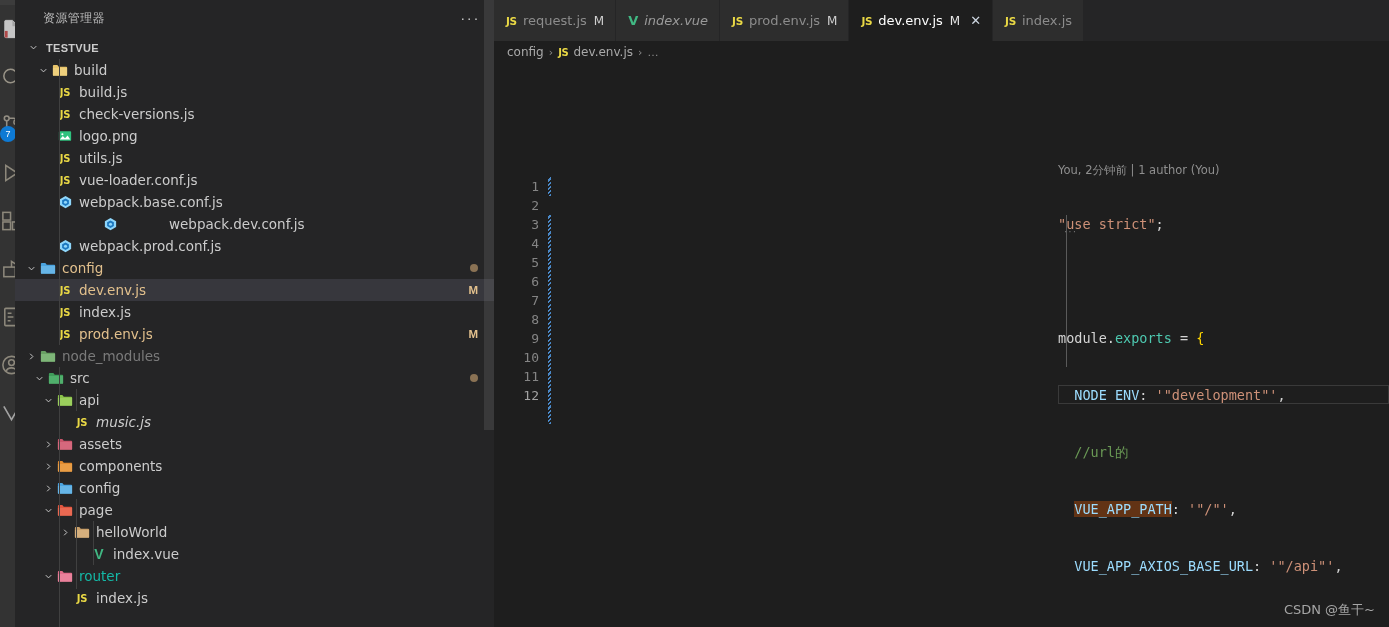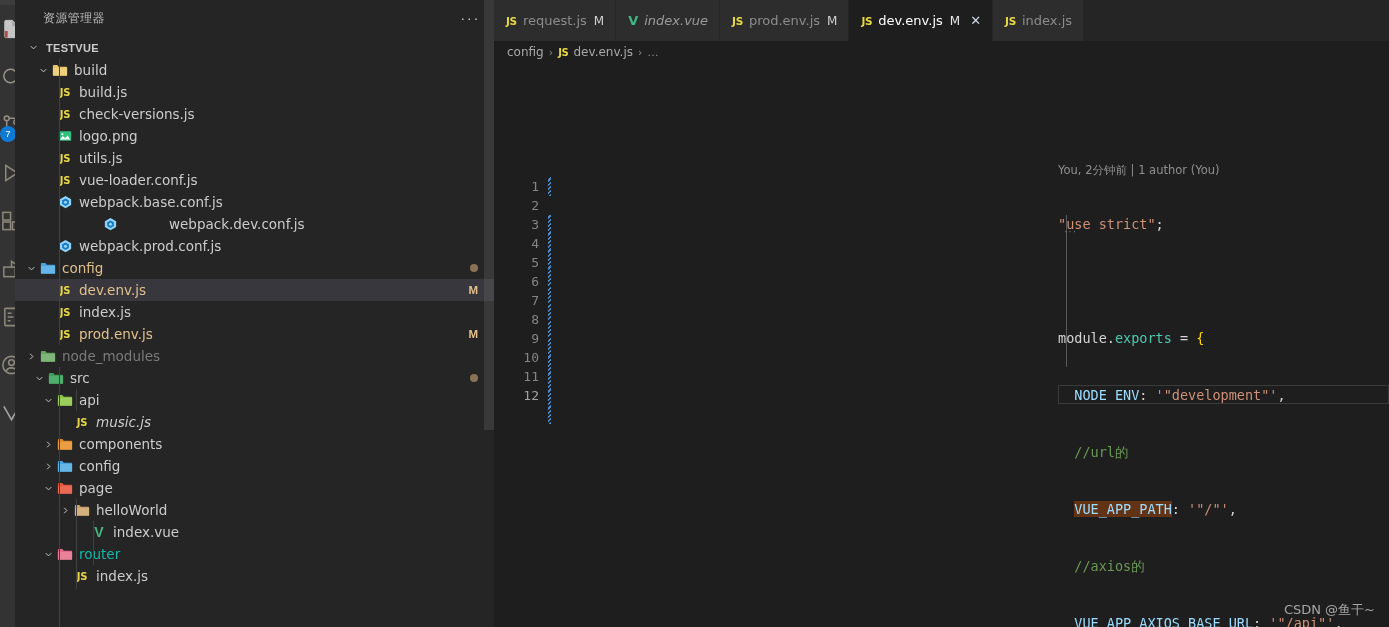--- a/index.html
+++ b/index.html
@@ -449,20 +449,34 @@
             </svg>
           </span>
           <span class="label" style="color: rgb(204, 204, 204);">api</span>
         </div>
         <div class="row" style="padding-left: 42px;">
           <span class="chev"></span>
           <span class="ficon">
             <span class="jsbadge">JS</span>
           </span>
           <span class="label" style="color: rgb(204, 204, 204); font-style: italic;">music.js</span>
+        </div>
+        <div class="row" style="padding-left: 25px;">
+          <span class="chev">
+            <svg width="11" height="11" viewBox="0 0 16 16" fill="none" stroke="#cccccc" stroke-width="1.4">
+              <path d="M6 4l4 4-4 4"></path>
+            </svg>
+          </span>
+          <span class="ficon">
+            <svg width="16" height="14" viewBox="0 0 18 15">
+              <path d="M1 3a1 1 0 0 1 1-1h4l1.6 1.8H16a1 1 0 0 1 1 1V13a1 1 0 0 1-1 1H2a1 1 0 0 1-1-1z" fill="#c9556b"></path>
+              <path d="M1 5.2h16V13a1 1 0 0 1-1 1H2a1 1 0 0 1-1-1z" fill="#e0798c" opacity=".55"></path>
+            </svg>
+          </span>
+          <span class="label" style="color: rgb(204, 204, 204);">assets</span>
         </div>
         <div class="row" style="padding-left: 25px;">
           <span class="chev">
             <svg width="11" height="11" viewBox="0 0 16 16" fill="none" stroke="#cccccc" stroke-width="1.4">
               <path d="M6 4l4 4-4 4"></path>
             </svg>
           </span>
           <span class="ficon">
             <svg width="16" height="14" viewBox="0 0 18 15">
               <path d="M1 3a1 1 0 0 1 1-1h4l1.6 1.8H16a1 1 0 0 1 1 1V13a1 1 0 0 1-1 1H2a1 1 0 0 1-1-1z" fill="#e08a2e"></path>
@@ -618,21 +632,20 @@
       <div class="indent-guide"></div>
       <div class="fold-dots">···</div>
 
       <div class="code">
         <div class="cl"><span class="tok-str">"use strict"</span><span class="tok-plain">;</span></div>
         <div class="cl"></div>
         <div class="cl"><span class="tok-plain">module</span><span class="tok-plain">.</span><span class="tok-fn">exports</span><span class="tok-plain"> = </span><span class="tok-br">{</span></div>
         <div class="cl">  <span class="tok-prop">NODE_ENV</span><span class="tok-plain">: </span><span class="tok-str">'"development"'</span><span class="tok-plain">,</span></div>
         <div class="cl">  <span class="tok-cmt">//url的</span></div>
         <div class="cl">  <span class="tok-prop sel">VUE_APP_PATH</span><span class="tok-plain">: </span><span class="tok-str">'"/"'</span><span class="tok-plain">,</span></div>
-        <div class="cl">  <span class="tok-cmt">//axios的</span></div>
         <div class="cl">  <span class="tok-prop">VUE_APP_AXIOS_BASE_URL</span><span class="tok-plain">: </span><span class="tok-str">'"/api"'</span><span class="tok-plain">,</span></div>
         
         
         
         
       </div>
 
       <div class="cursor-line-box"></div>
 
       <div class="watermark">CSDN @鱼干~</div>

